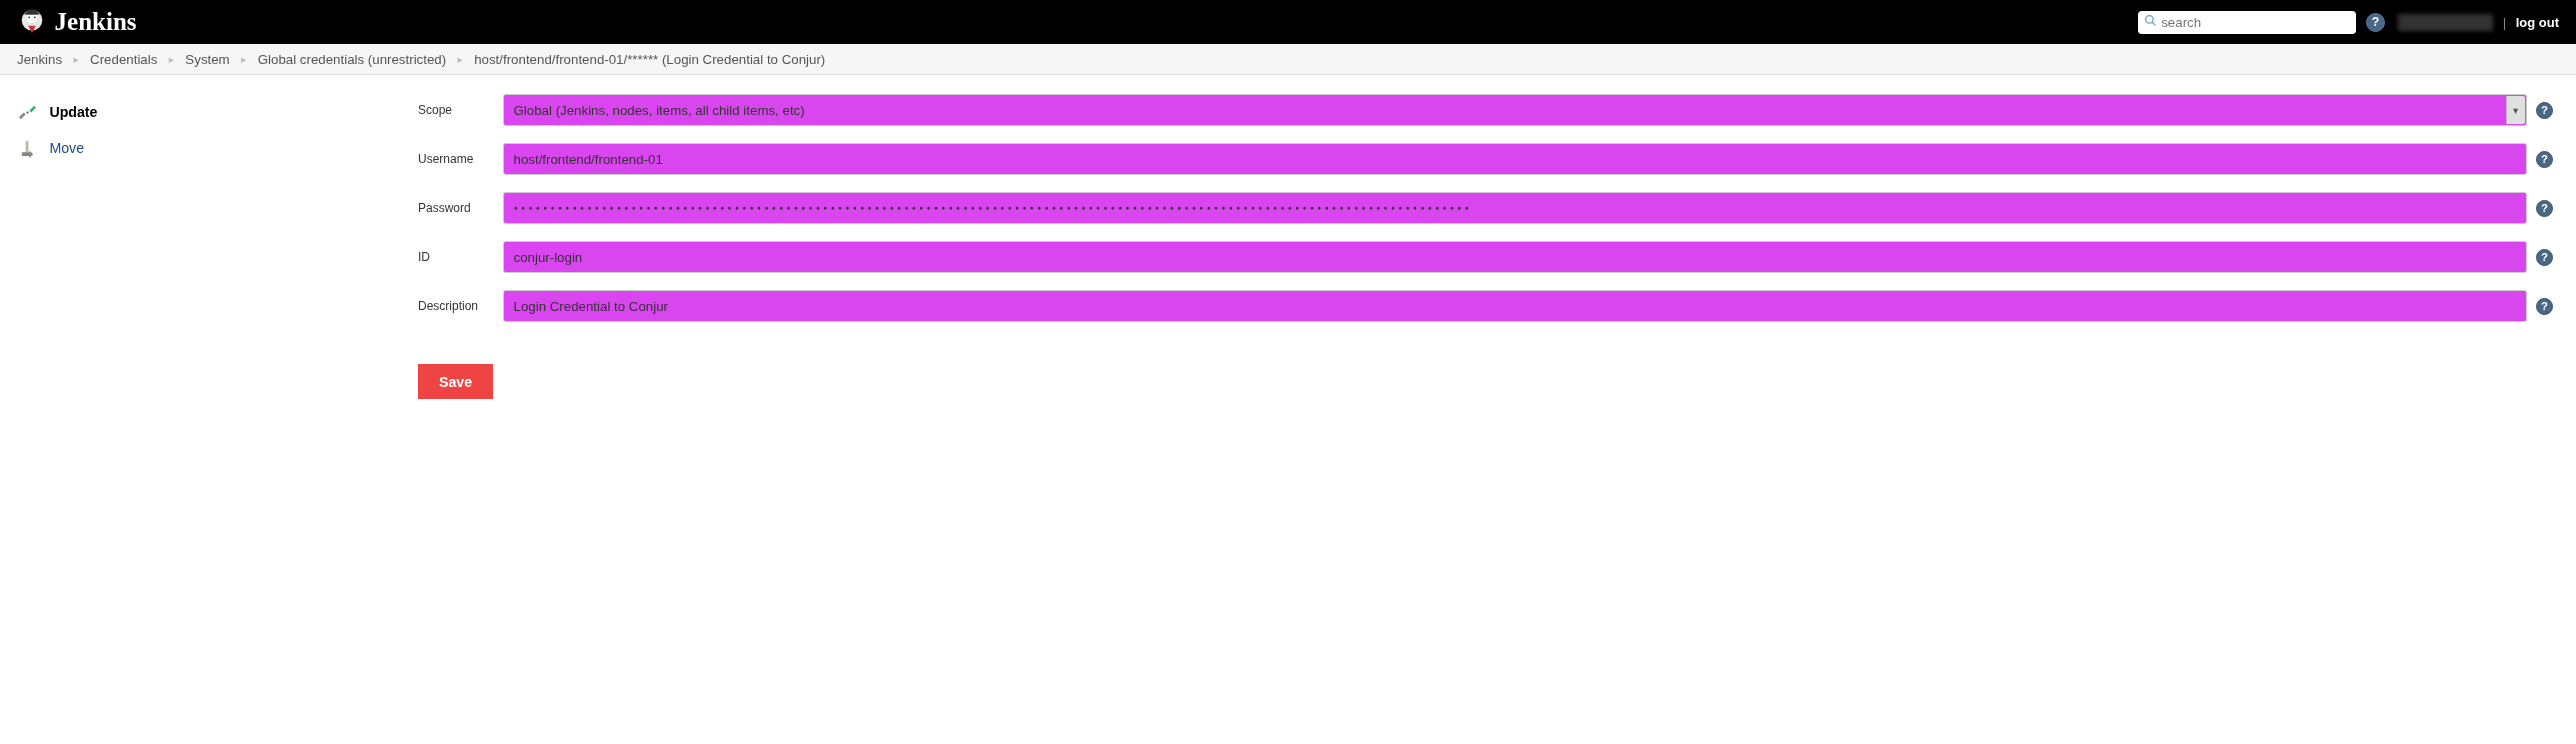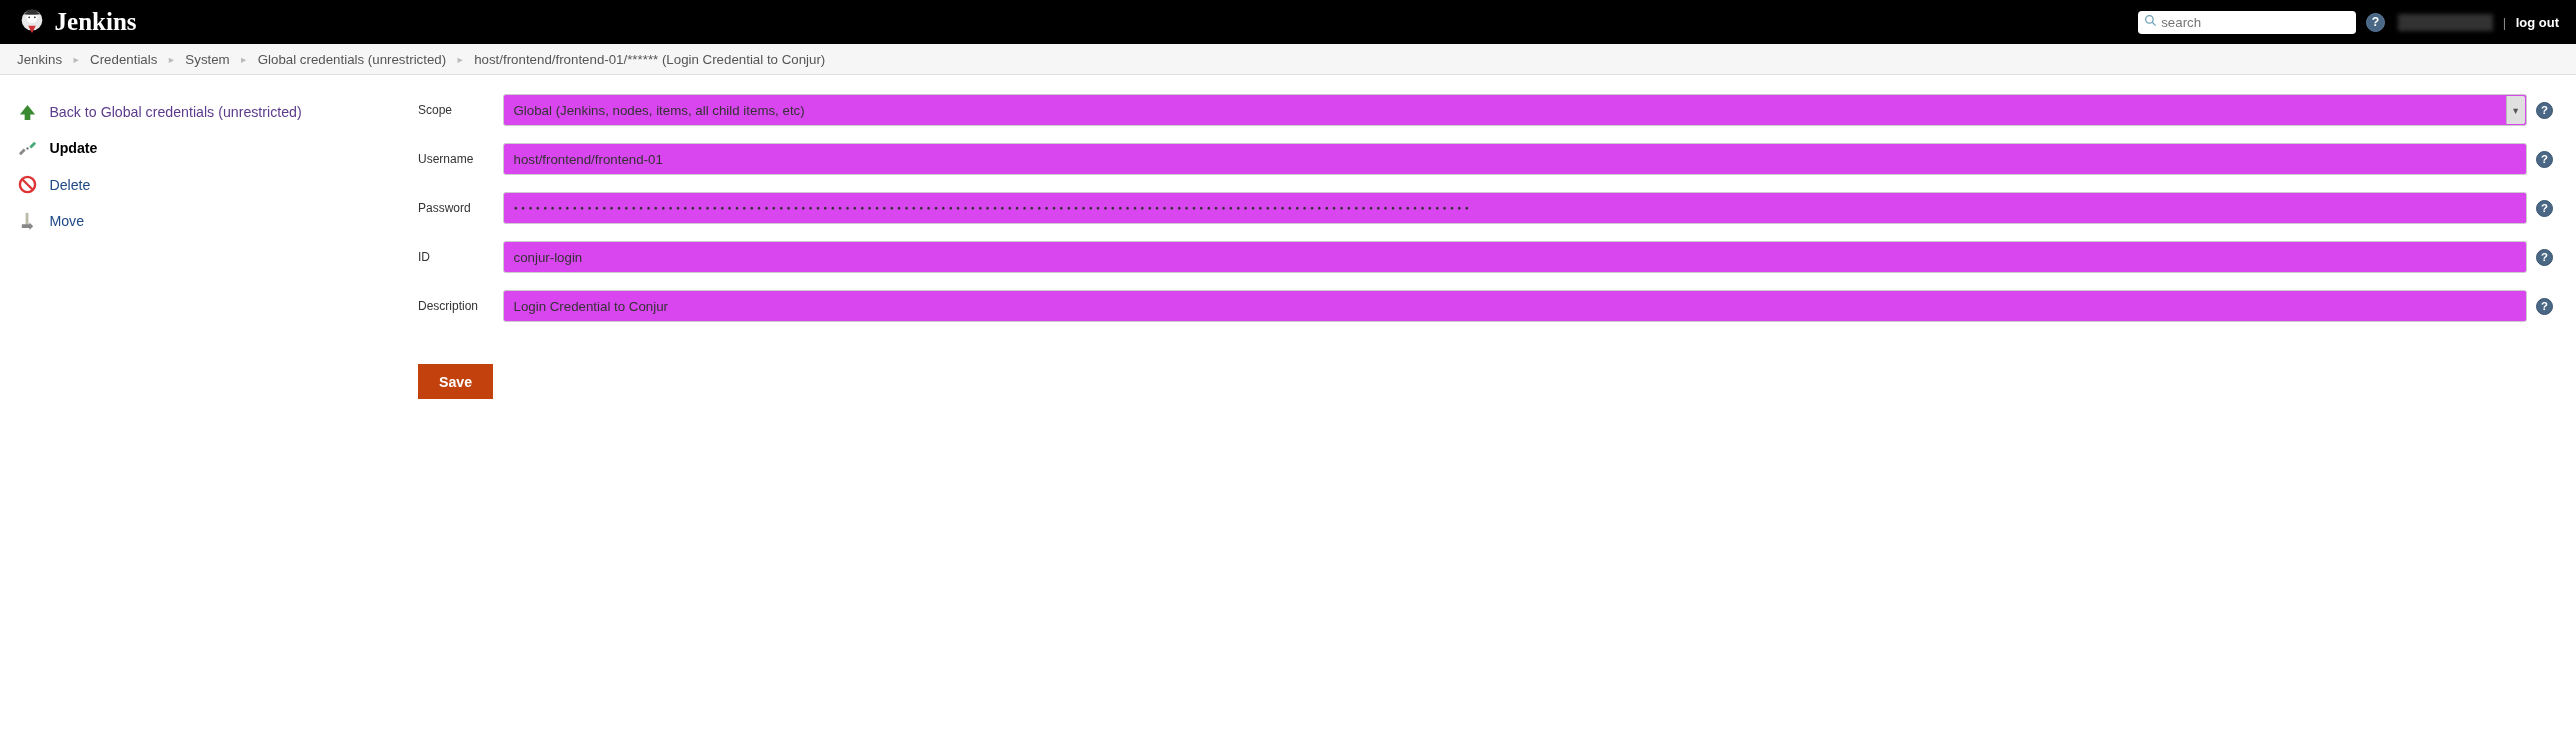--- a/index.html
+++ b/index.html
@@ -74,21 +74,21 @@
   display:flex; align-items:center; justify-content:center; font-size:10.4px; color:#555;
 }
 .help-icon {
   width: 17px; height: 17px; margin-left: 9.5px; border-radius: 50%;
   background: #4a6785; color: #fff; display:flex; align-items:center; justify-content:center;
   font-size: 11.4px; font-weight:bold; cursor:pointer; flex-shrink:0; border:0.9px solid #3b5670;
 }
 .pass-input { letter-spacing:2.8px; font-family:monospace; font-size:7.6px; font-weight:bold; }
 
 .save-btn {
-  background:#c2410c; color:#fff; border:none; padding:9.5px 21px;
+  background:#ef4444; color:#fff; border:none; padding:9.5px 21px;
   font-size:14.2px; font-weight:bold; cursor:pointer; margin-top:25px;
 }
 </style>
 </head>
 <body>
 
 <div class="header">
   <div class="logo-wrap">
     <span class="logo-img">
       <svg viewBox="0 0 32 32" width="30" height="30">
@@ -130,43 +130,26 @@
   <span class="bc-sep">▸</span>
   <span class="bc-item">host/frontend/frontend-01/****** (Login Credential to Conjur)</span>
 </div>
 
 <div class="main">
 
   <div class="sidebar">
     <div class="sidebar-item">
       <span class="icon">
         <svg viewBox="0 0 20 20" width="19" height="19">
-            <path d="M10 2 L18 12 L13 12 L13 18 L7 18 L7 12 L2 12 Z" fill="#3a8a2f"></path>
-          </svg>
-      </span>
-      <span class="side-link-purple">Back to Global credentials (unrestricted)</span>
-    </div>
-    <div class="sidebar-item">
-      <span class="icon">
-        <svg viewBox="0 0 20 20" width="19" height="19">
           <path d="M3 17 L8 12 L6 10 L1 15 Z" fill="#888"></path>
           <path d="M17 3 L12 8 L14 10 L19 5 Z" fill="#4a7"></path>
           <rect x="9" y="9" width="2" height="2" fill="#555"></rect>
         </svg>
       </span>
       <span class="side-link-purple-bold">Update</span>
-    </div>
-    <div class="sidebar-item">
-      <span class="icon">
-        <svg viewBox="0 0 20 20" width="19" height="19">
-            <circle cx="10" cy="10" r="8" fill="none" stroke="#d33" stroke-width="2.5"></circle>
-            <line x1="5" y1="5" x2="15" y2="15" stroke="#d33" stroke-width="2.5"></line>
-          </svg>
-      </span>
-      <span class="side-link-blue">Delete</span>
     </div>
     <div class="sidebar-item">
       <span class="icon">
         <svg viewBox="0 0 20 20" width="19" height="19">
           <rect x="8" y="2" width="3" height="14" fill="#bba"></rect>
           <path d="M4 14 L12 14 L12 12 L16 16 L12 20 L12 18 L4 18 Z" fill="#888"></path>
         </svg>
       </span>
       <span class="side-link-blue">Move</span>
     </div>

